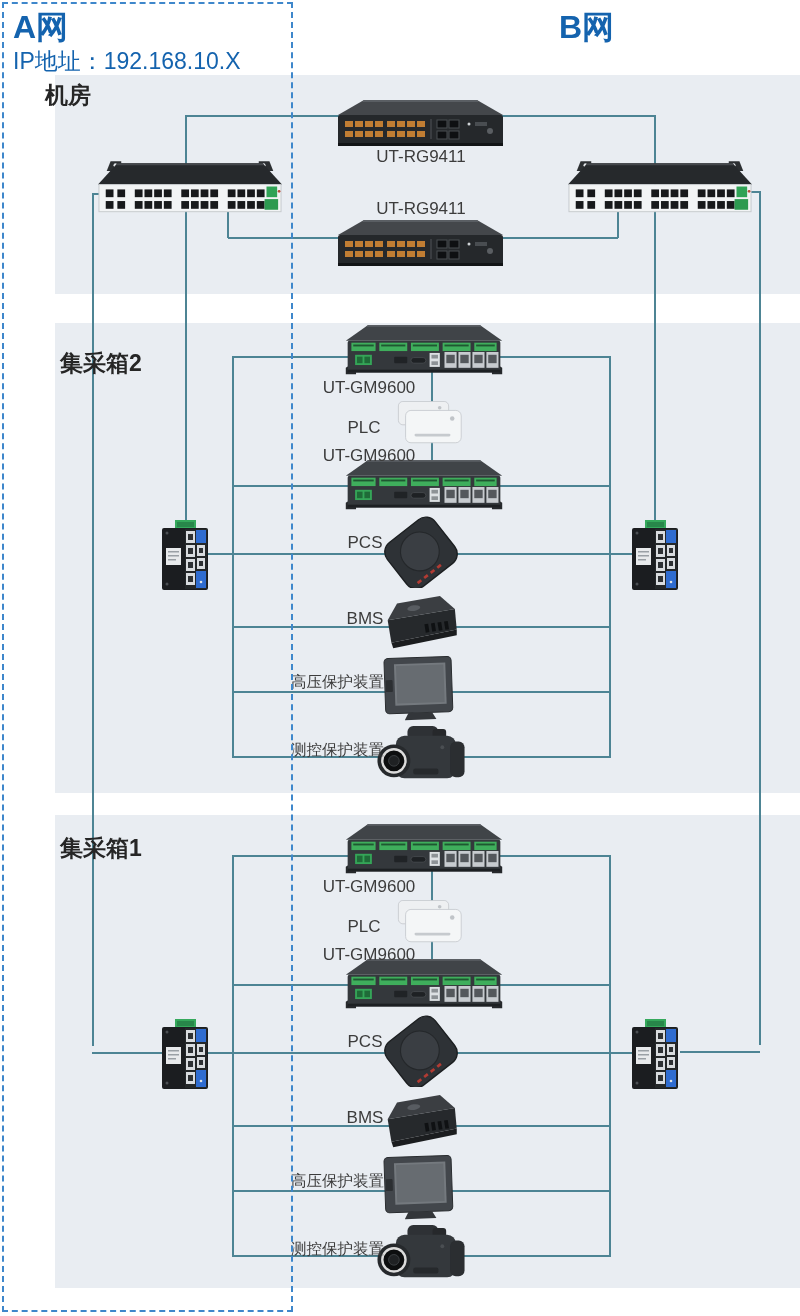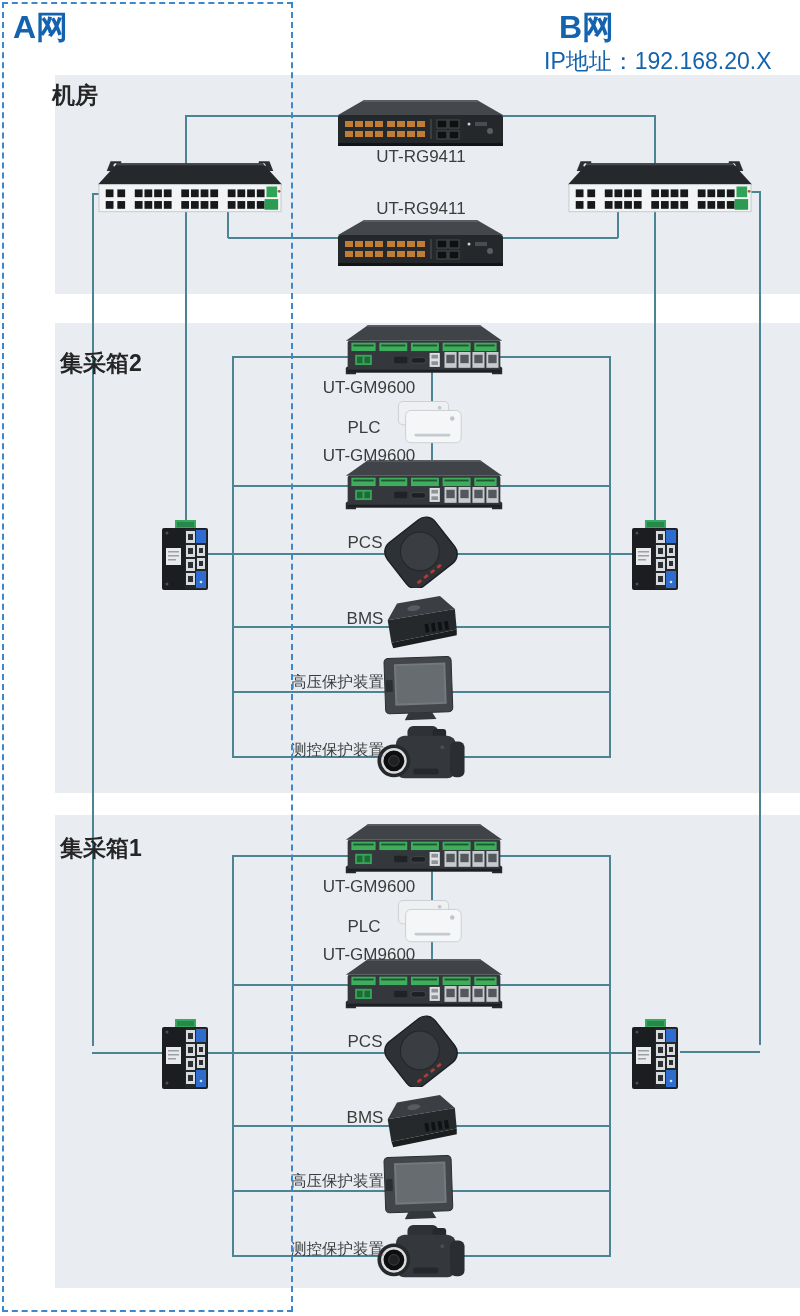--- a/index.html
+++ b/index.html
@@ -231,39 +231,39 @@
     <circle cx="72" cy="22" r="2" fill="#4a4e52"></circle>
   </symbol>
 </defs>
 </svg>
 
 <div id="canvas" style="--line: #4d8494; --dash: #3e87cb; --blue: #1463ae; --secbg: #e9edf2;">
 
   <div id="aborder"></div>
 
   <div class="netname" style="left:13px;top:6px;">A网</div>
+  <div class="netip" style="left:13px;top:46px;">IP地址：192.168.10.X</div>
   <div class="netname" style="left:559px;top:6px;">B网</div>
-  <div class="netip" style="left:544px;top:46px;">IP地址：192.168.20.X</div>
 
   <div class="sectionbg" style="left:55px;top:75px;width:745px;height:219px;"></div>
   <div class="sectionbg" style="left:55px;top:323px;width:745px;height:470px;"></div>
   <div class="sectionbg" style="left:55px;top:815px;width:745px;height:473px;"></div>
 
   <div class="h" style="left:186px;top:115px;width:470px;"></div>
   <div class="v" style="left:185px;top:115px;height:408px;"></div>
   <div class="v" style="left:654px;top:115px;height:408px;"></div>
   <div class="h" style="left:228px;top:237px;width:390px;"></div>
   <div class="v" style="left:227px;top:212px;height:26px;"></div>
   <div class="v" style="left:617px;top:212px;height:26px;"></div>
   <div class="h" style="left:92px;top:193px;width:17px;"></div>
   <div class="v" style="left:92px;top:193px;height:853px;"></div>
   <div class="h" style="left:748px;top:191px;width:13px;"></div>
   <div class="v" style="left:759px;top:191px;height:854px;"></div>
 
-  <div class="sectitle" style="left:52px;top:80px;">机房</div>
+  <div class="sectitle" style="left:45px;top:80px;">机房</div>
   <svg class="dev" style="left:338px;top:100px;" width="165" height="48">
       <use href="#sym-router"></use>
     </svg>
   <div class="lbl center" style="left:421px;top:147px;">UT-RG9411</div>
   <div class="lbl center" style="left:421px;top:199px;">UT-RG9411</div>
   <svg class="dev" style="left:338px;top:220px;" width="165" height="48">
       <use href="#sym-router"></use>
     </svg>
   <svg class="dev" style="left:98px;top:159px;" width="184" height="56">
       <use href="#sym-rackswitch"></use>

